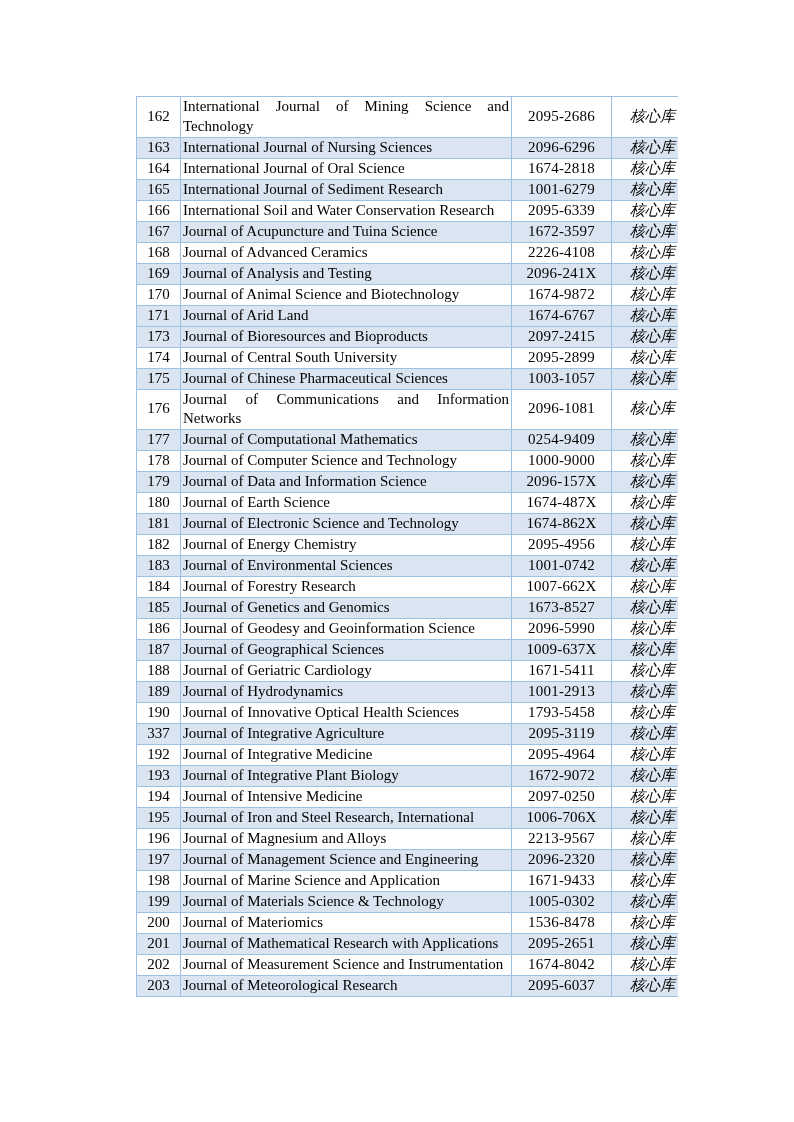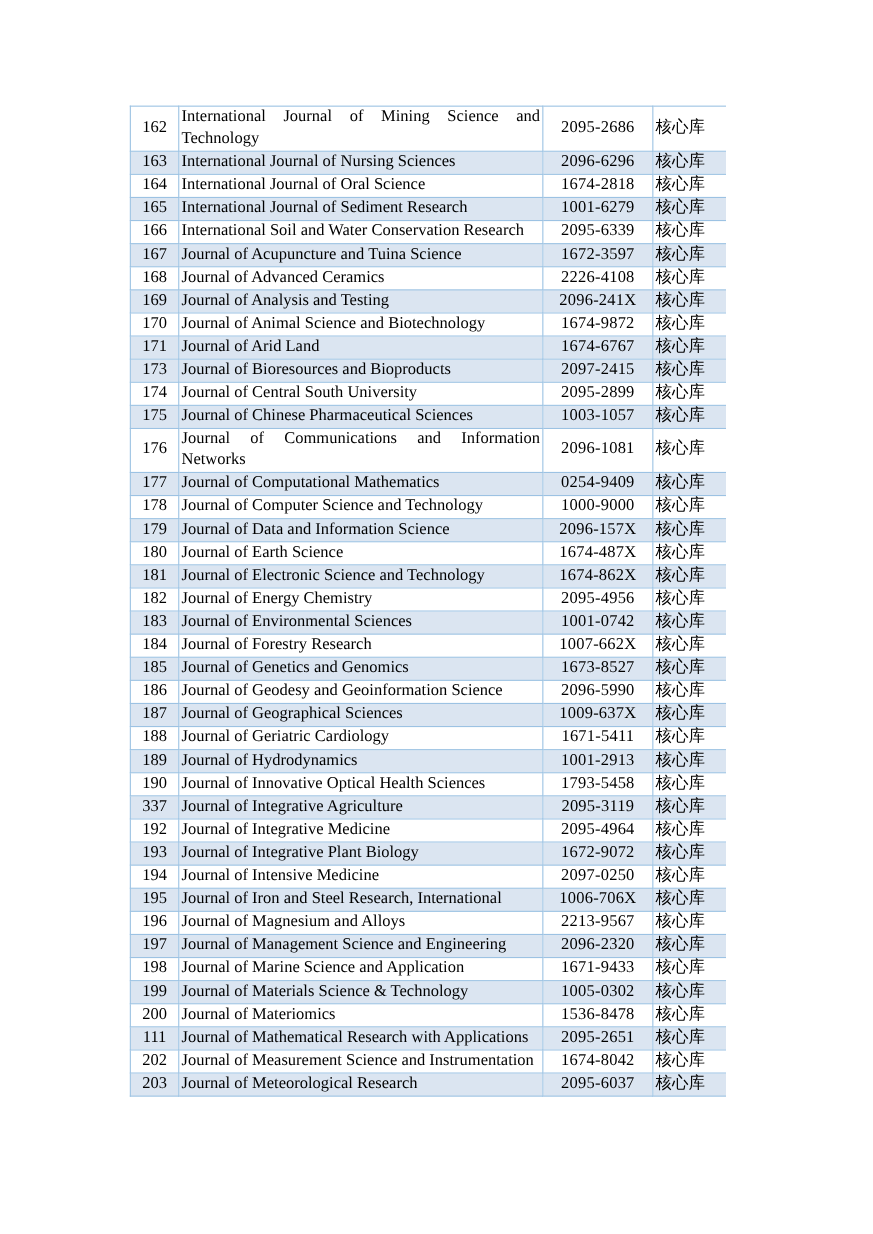--- a/index.html
+++ b/index.html
@@ -1,39 +1,39 @@
 <!DOCTYPE html>
 <html><head>
 <meta charset="utf-8">
 <style>
   html,body{margin:0;padding:0;}
   body{
     width:794px;height:1122px;background:#ffffff;
     font-family:"Liberation Serif", serif;
     color:#000;
   }
-  .page{position:relative;width:660px;height:1122px;background:#ffffff;overflow:hidden;}
+  .page{position:relative;width:660px;height:1122px;background:#ffffff;overflow:hidden;margin-left:18px;}
   table.journal-table{
     position:absolute;left:118px;top:96px;
     width:557px;border-collapse:collapse;table-layout:fixed;
   }
   table.journal-table td{
     border:1px solid #9cc2e3;
     font-size:15px;
     line-height:1.32;
     height:20px;
     padding:0 2px;
     background:#ffffff;
     overflow:hidden;
   }
   tr.alt td{background:#dbe5f1;}
   td.cell-no{text-align:center;}
   td.cell-name{text-align:justify;padding:0 7px;}
   td.cell-issn{text-align:center;letter-spacing:0.2px;}
-  td.cell-tag{text-align:left;font-size:14px;}
+  td.cell-tag{text-align:center;font-size:14px;font-style:italic;}
 </style>
 </head>
 <body>
 
 <div class="page">
   <table class="journal-table">
     <colgroup>
       <col style="width:44px">
       <col style="width:331px">
       <col style="width:100px">
@@ -262,21 +262,21 @@
           <td class="cell-issn">1005-0302</td>
           <td class="cell-tag">核心库</td>
         </tr>
         <tr>
           <td class="cell-no">200</td>
           <td class="cell-name">Journal of Materiomics</td>
           <td class="cell-issn">1536-8478</td>
           <td class="cell-tag">核心库</td>
         </tr>
         <tr class="alt">
-          <td class="cell-no">111</td>
+          <td class="cell-no">201</td>
           <td class="cell-name">Journal of Mathematical Research with Applications</td>
           <td class="cell-issn">2095-2651</td>
           <td class="cell-tag">核心库</td>
         </tr>
         <tr>
           <td class="cell-no">202</td>
           <td class="cell-name">Journal of Measurement Science and Instrumentation</td>
           <td class="cell-issn">1674-8042</td>
           <td class="cell-tag">核心库</td>
         </tr>

